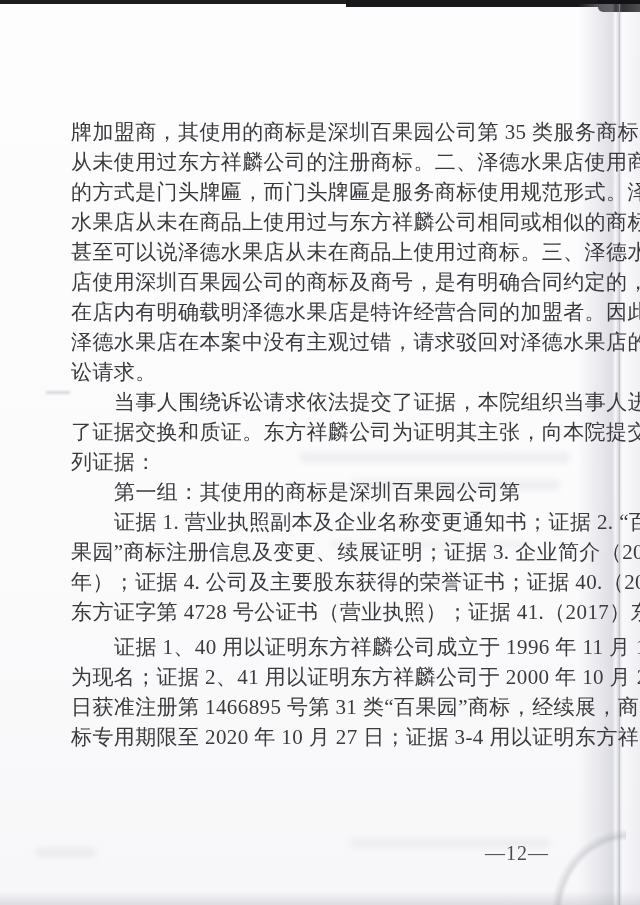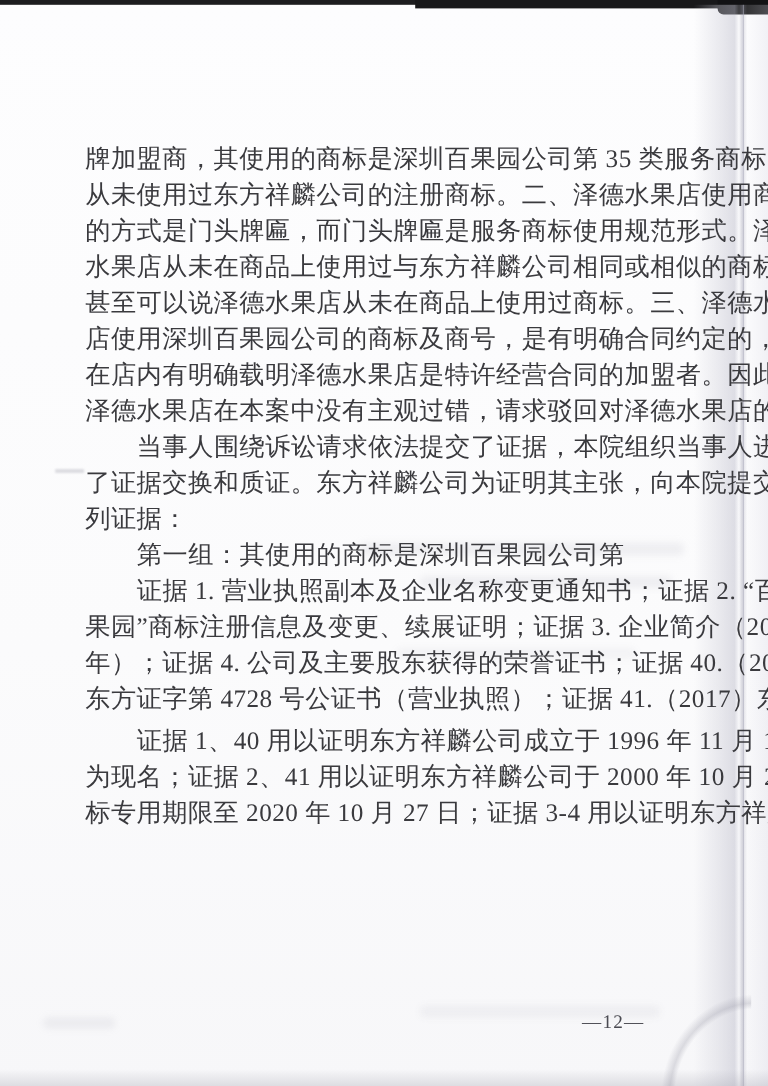--- a/index.html
+++ b/index.html
@@ -60,21 +60,21 @@
     font-size:21px; line-height:30px; color:#3a3a3e;
     letter-spacing:0.4px;
   }
   .para { margin:0; }
   .para-5 { margin-top:5px; }
   .line { white-space:nowrap; }
   .ind  { text-indent:2.05em; }
 
   .page-number {
     position:absolute; left:485px; top:843px;
-    font-size:16px; line-height:20px; color:#4b4b52; letter-spacing:1px;
+    font-size:20px; line-height:20px; color:#4b4b52; letter-spacing:1px;
   }
 </style>
 </head>
 <body>
 
 <div class="scan-page">
 
   <div class="top-edge-line"></div>
   <div class="top-edge-mid"></div>
   <div class="top-edge-corner"></div>
@@ -93,20 +93,21 @@
 
     <div class="para">
       <div class="line">牌加盟商，其使用的商标是深圳百果园公司第 35 类服务商标，</div>
       <div class="line">从未使用过东方祥麟公司的注册商标。二、泽德水果店使用商标</div>
       <div class="line">的方式是门头牌匾，而门头牌匾是服务商标使用规范形式。泽德</div>
       <div class="line">水果店从未在商品上使用过与东方祥麟公司相同或相似的商标，</div>
       <div class="line">甚至可以说泽德水果店从未在商品上使用过商标。三、泽德水果</div>
       <div class="line">店使用深圳百果园公司的商标及商号，是有明确合同约定的，且</div>
       <div class="line">在店内有明确载明泽德水果店是特许经营合同的加盟者。因此，</div>
       <div class="line">泽德水果店在本案中没有主观过错，请求驳回对泽德水果店的诉</div>
+      <div class="line">讼请求。</div>
     </div>
 
     <div class="para">
       <div class="line ind">当事人围绕诉讼请求依法提交了证据，本院组织当事人进行</div>
       <div class="line">了证据交换和质证。东方祥麟公司为证明其主张，向本院提交下</div>
       <div class="line">列证据：</div>
     </div>
 
     <div class="para">
       <div class="line ind">第一组：其使用的商标是深圳百果园公司第</div>
@@ -115,20 +116,21 @@
     <div class="para">
       <div class="line ind">证据 1. 营业执照副本及企业名称变更通知书；证据 2. “百</div>
       <div class="line">果园”商标注册信息及变更、续展证明；证据 3. 企业简介（2006</div>
       <div class="line">年）；证据 4. 公司及主要股东获得的荣誉证书；证据 40.（2017）</div>
       <div class="line">东方证字第 4728 号公证书（营业执照）；证据 41.（2017）东方</div>
     </div>
 
     <div class="para para-5">
       <div class="line ind">证据 1、40 用以证明东方祥麟公司成立于 1996 年 11 月 12</div>
       <div class="line">为现名；证据 2、41 用以证明东方祥麟公司于 2000 年 10 月 28</div>
+      <div class="line">日获准注册第 1466895 号第 31 类“百果园”商标，经续展，商</div>
       <div class="line">标专用期限至 2020 年 10 月 27 日；证据 3-4 用以证明东方祥麟</div>
     </div>
 
   </div>
 
   <div class="page-number">—12—</div>
 
 </div>
 
 </body></html>

